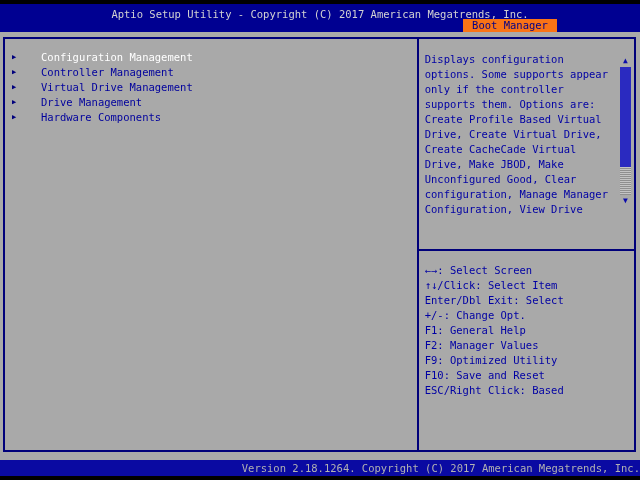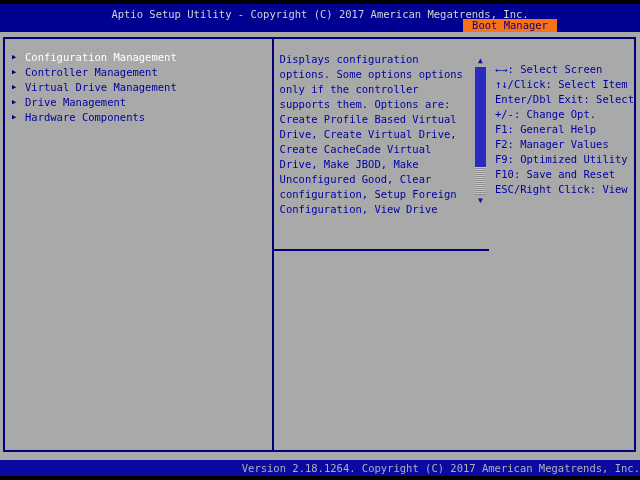--- a/index.html
+++ b/index.html
@@ -72,26 +72,27 @@
     width: 13px;
     font-size: 7px;
     color: #00007d;
     line-height: 15px;
   }
   .menu-label {
     font-size: 10.5px;
     color: #00009d;
     line-height: 15px;
     white-space: pre;
+    margin-left: 16px;
   }
   .menu-item.selected .menu-label { color: #ffffff; }
   .right-panel {
     flex: 1;
     display: flex;
-    flex-direction: row;
+    flex-direction: column;
   }
   .help-section {
     height: 197px;
     border-bottom: 2px solid #00007a;
     box-sizing: content-box;
     position: relative;
     padding: 13px 26px 0 6px;
   }
   .help-line {
     height: 15px;
@@ -123,21 +124,20 @@
   .scroll-thumb {
     position: absolute;
     top: 0; left: 0; right: 0;
     height: 100px;
     background: #2a2ac0;
   }
   
   .keys-section {
     flex: 1;
     padding: 12px 0 0 6px;
-    margin-top: 11px;
   }
   .key-line {
     height: 15px;
     font-size: 10.5px;
     line-height: 15px;
     color: #0000a4;
     white-space: pre;
   }
   
   .footerbar {
@@ -186,50 +186,50 @@
       <div class="menu-item">
         <span class="submenu-arrow">▶</span>
         <span class="menu-label">Hardware Components</span>
       </div>
     </div>
 
     <div class="right-panel">
 
       <div class="help-section">
         <div class="help-line">Displays configuration</div>
-        <div class="help-line">options. Some options options</div>
+        <div class="help-line">options. Some supports appear</div>
         <div class="help-line">only if the controller</div>
         <div class="help-line">supports them. Options are:</div>
         <div class="help-line">Create Profile Based Virtual</div>
         <div class="help-line">Drive, Create Virtual Drive,</div>
         <div class="help-line">Create CacheCade Virtual</div>
         <div class="help-line">Drive, Make JBOD, Make</div>
         <div class="help-line">Unconfigured Good, Clear</div>
-        <div class="help-line">configuration, Setup Foreign</div>
+        <div class="help-line">configuration, Manage Manager</div>
         <div class="help-line">Configuration, View Drive</div>
 
         <div class="scrollbar">
           <div class="scroll-arrow">▲</div>
           <div class="scroll-track">
             <div class="scroll-thumb"></div>
           </div>
           <div class="scroll-arrow">▼</div>
         </div>
       </div>
 
       <div class="keys-section">
         <div class="key-line">←→: Select Screen</div>
         <div class="key-line">↑↓/Click: Select Item</div>
         <div class="key-line">Enter/Dbl Exit: Select</div>
         <div class="key-line">+/-: Change Opt.</div>
         <div class="key-line">F1: General Help</div>
         <div class="key-line">F2: Manager Values</div>
         <div class="key-line">F9: Optimized Utility</div>
         <div class="key-line">F10: Save and Reset</div>
-        <div class="key-line">ESC/Right Click: View</div>
+        <div class="key-line">ESC/Right Click: Based</div>
       </div>
 
     </div>
   </div>
 
   <div class="footerbar">
     <span>Version 2.18.1264. Copyright (C) 2017 American Megatrends, Inc.</span>
   </div>
 </div>
 

